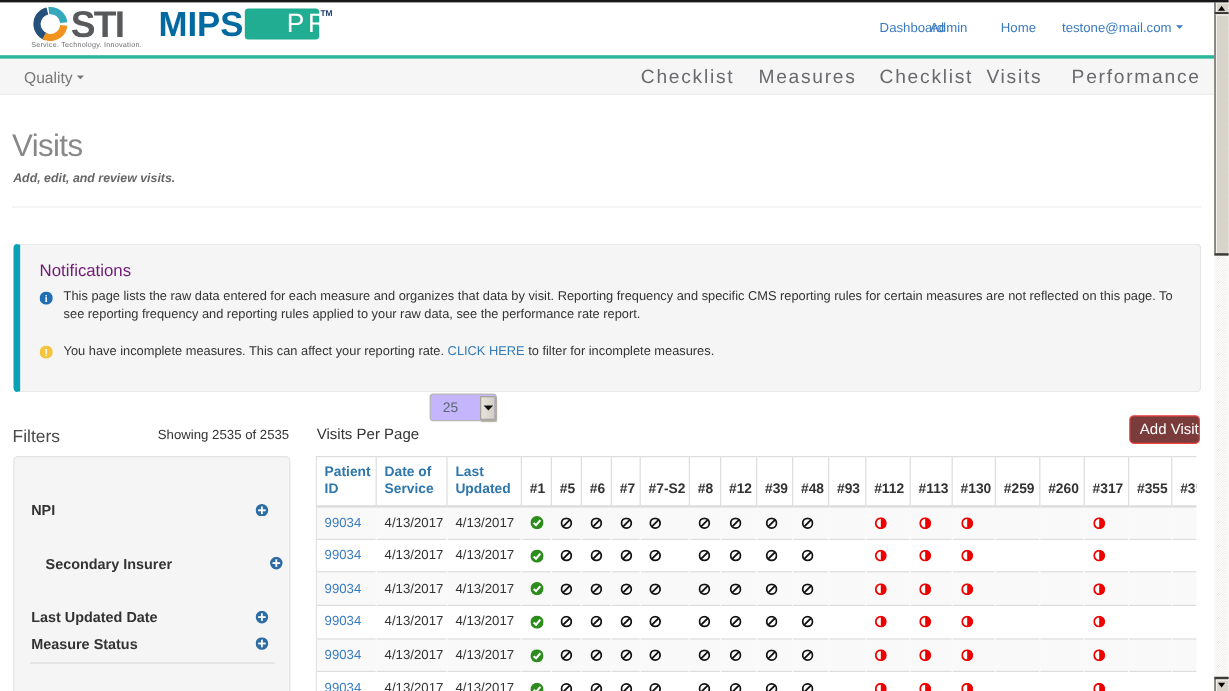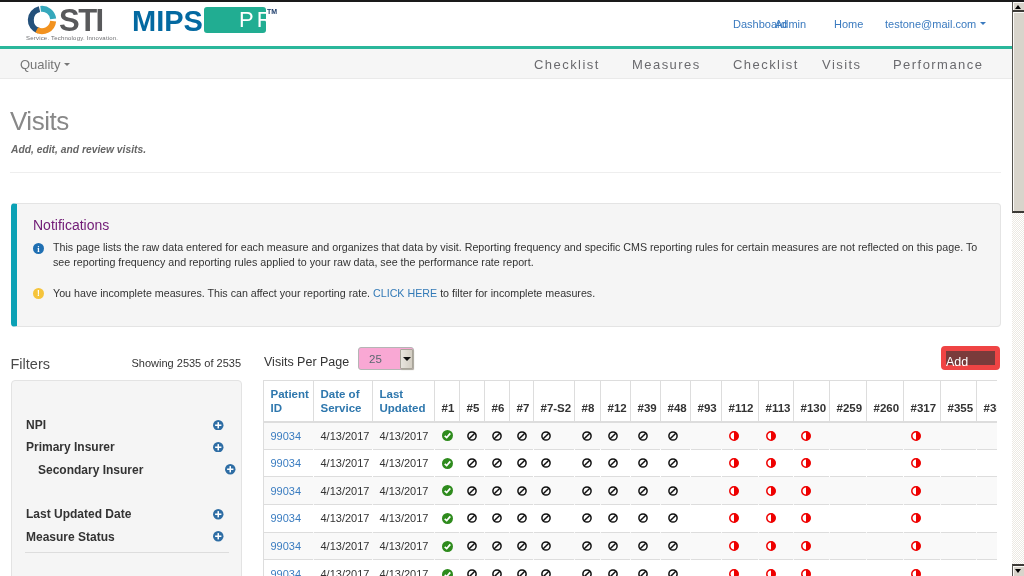--- a/index.html
+++ b/index.html
@@ -18,21 +18,21 @@
 #probox { left:204px; top:6.5px; width:62px; height:26.5px; background:#21ad92; border-radius:3px; text-align:center; }
 #probox span { color:#fff; font-size:22px; letter-spacing:3px; line-height:26px; padding-left:3px;margin-left:32px; }
 #tm { left:267px; top:8px; font-size:7px; font-weight:bold; color:#1c3c6a; }
 .toplink { font-size:11px; color:#3a7abf; top:17.5px; line-height:13px; }
 
 
 #tealrule { left:0; top:46px; width:1011.5px; height:3px; background:#2ab79b; }
 #navbar { left:0; top:49px; width:1011.5px; height:30px; background:#f6f6f6; border-bottom:1px solid #eaeaea; }
 #quality { left:20px; top:58px; font-size:13px; color:#777; line-height:13px; }
 .caret { display:inline-block; width:0; height:0; border-left:3.5px solid transparent; border-right:3.5px solid transparent; border-top:3.5px solid #777; vertical-align:middle; margin-left:4px; position:relative; top:-1px; }
-.navitem { top:57.5px; font-size:13px; color:#6a6a6e; letter-spacing:1.45px; line-height:14px; }
+.navitem { top:57.5px; font-size:16px; color:#6a6a6e; letter-spacing:1.45px; line-height:14px; }
 
 
 #h1 { left:10px; top:106px; font-size:26px; letter-spacing:-0.5px; color:#888; line-height:30px; }
 #sub { left:11px; top:143px; font-size:10.3px; font-style:italic; font-weight:bold; color:#666; line-height:14px; }
 #hr1 { left:10px; top:172px; width:991px; height:1px; background:#eee; }
 
 
 #note { left:10.5px; top:203px; width:990px; height:124px; background:#f5f5f5; border:1px solid #e4e4e4; border-left:6.5px solid #0ba1b5; border-radius:4px; }
 #notetitle { left:33px; top:217px; font-size:14px; color:#701a75; line-height:16px; }
 .infoicon { left:33px; top:243px; width:11px; height:11px; }
@@ -45,25 +45,25 @@
 #filters { left:10.5px; top:354px; font-size:14.5px; color:#4a4a4a; line-height:20px; }
 #showing { left:100px; top:355.5px; width:141px; font-size:11px; color:#333; text-align:right; line-height:15px; }
 #fpanel { left:11px; top:380px; width:231px; height:300px; background:#f5f5f5; border:1px solid #e3e3e3; border-radius:4px; }
 .frow { position:absolute; left:14px; width:203px; height:22px; }
 .frow .lbl { position:absolute; left:0px; top:50%; transform:translateY(-50%); font-size:12px; font-weight:bold; color:#333; }
 .frow svg { position:absolute; right:5.5px; top:50%; margin-top:-5.25px; }
 #fdivider { left:25px; top:552px; width:204px; height:1px; background:#ddd; }
 
 
 #vpp { left:264px; top:355px; font-size:12.5px; color:#333; line-height:15px; }
-#selbox { left:358px; top:347px; width:56px; height:22.5px; background:#f9a8d4; border:1px solid #b5b5b5; border-radius:3px; }
+#selbox { left:358px; top:328px; width:56px; height:22.5px; background:#c4b5fd; border:1px solid #b5b5b5; border-radius:3px; }
 #selbox .val { position:absolute; left:10px; top:4.5px; font-size:11.5px; color:#5a6770; }
 #selbox .btn { position:absolute; right:0.5px; top:0.5px; width:12.5px; height:20.5px; background:linear-gradient(90deg,#e8e5de,#d3cec3); border:1px solid #a9a59a; border-radius:1px; box-shadow:1px 1px 1px #b0aca1; }
 #selbox .btn:after { content:""; position:absolute; left:2px; top:7px; width:0; height:0; border-left:4px solid transparent; border-right:4px solid transparent; border-top:4.5px solid #111; }
-#addvisit { left:941px; top:346px; width:59px; height:24px; background:#7a3b3b; border:5px solid #ef4444; border-radius:4px; color:#fff; font-size:12.5px; text-align:left; line-height:22px; }
+#addvisit { left:941px; top:346px; width:59px; height:24px; background:#7a3b3b; border:1px solid #ef4444; border-radius:4px; color:#fff; font-size:12.5px; text-align:right; line-height:22px; }
 
 
 #tablewrap { left:263px; top:379.5px; width:734px; height:196.5px; overflow:hidden; }
 table { border-collapse:collapse; table-layout:fixed; width:750px; }
 th { border:1px solid #ddd; border-bottom:2px solid #ddd; vertical-align:bottom; text-align:left; padding:6px 2px 6px 6.5px; font-size:11.5px; line-height:14px; color:#2e77ad; white-space:nowrap; overflow:hidden; }
 th.num { color:#333; }
 td.pid { border-left:1px solid #ddd; }
 td { border-top:1px solid #ddd; border-left:1px solid #fff0; text-align:left; padding:0 2px 0 6.5px; height:27.7px; font-size:11px; color:#333; vertical-align:middle; }
 tr.odd { background:#f9f9f9; }
 td.pid { color:#3a7cc0; }
@@ -125,28 +125,20 @@
       <circle cx="5.5" cy="5.5" r="5.5" fill="#f5c43c"></circle>
       <text x="5.5" y="8.4" font-family="Liberation Sans" font-size="8.5" font-weight="bold" fill="#fff" text-anchor="middle">!</text>
     </svg>
   <div class="abs" id="p2">You have incomplete measures. This can affect your reporting rate. <a href="#">CLICK HERE</a> to filter for incomplete measures.</div>
 
   <div class="abs" id="filters">Filters</div>
   <div class="abs" id="showing">Showing 2535 of 2535</div>
   <div class="abs" id="fpanel">
       <div class="frow" style="top:32.85px;">
         <span class="lbl">NPI</span>
-        <svg width="10.5" height="10.5" viewBox="0 0 11 11">
-          <circle cx="5.5" cy="5.5" r="5.5" fill="#2e6da4"></circle>
-          <rect x="2.2" y="4.7" width="6.6" height="1.6" fill="#fff"></rect>
-          <rect x="4.7" y="2.2" width="1.6" height="6.6" fill="#fff"></rect>
-        </svg>
-      </div>
-      <div class="frow" style="top:55.2px;">
-        <span class="lbl">Primary Insurer</span>
         <svg width="10.5" height="10.5" viewBox="0 0 11 11">
           <circle cx="5.5" cy="5.5" r="5.5" fill="#2e6da4"></circle>
           <rect x="2.2" y="4.7" width="6.6" height="1.6" fill="#fff"></rect>
           <rect x="4.7" y="2.2" width="1.6" height="6.6" fill="#fff"></rect>
         </svg>
       </div>
       <div class="frow" style="top:77.55000000000001px;margin-left:12px;">
         <span class="lbl">Secondary Insurer</span>
         <svg width="10.5" height="10.5" viewBox="0 0 11 11">
           <circle cx="5.5" cy="5.5" r="5.5" fill="#2e6da4"></circle>

